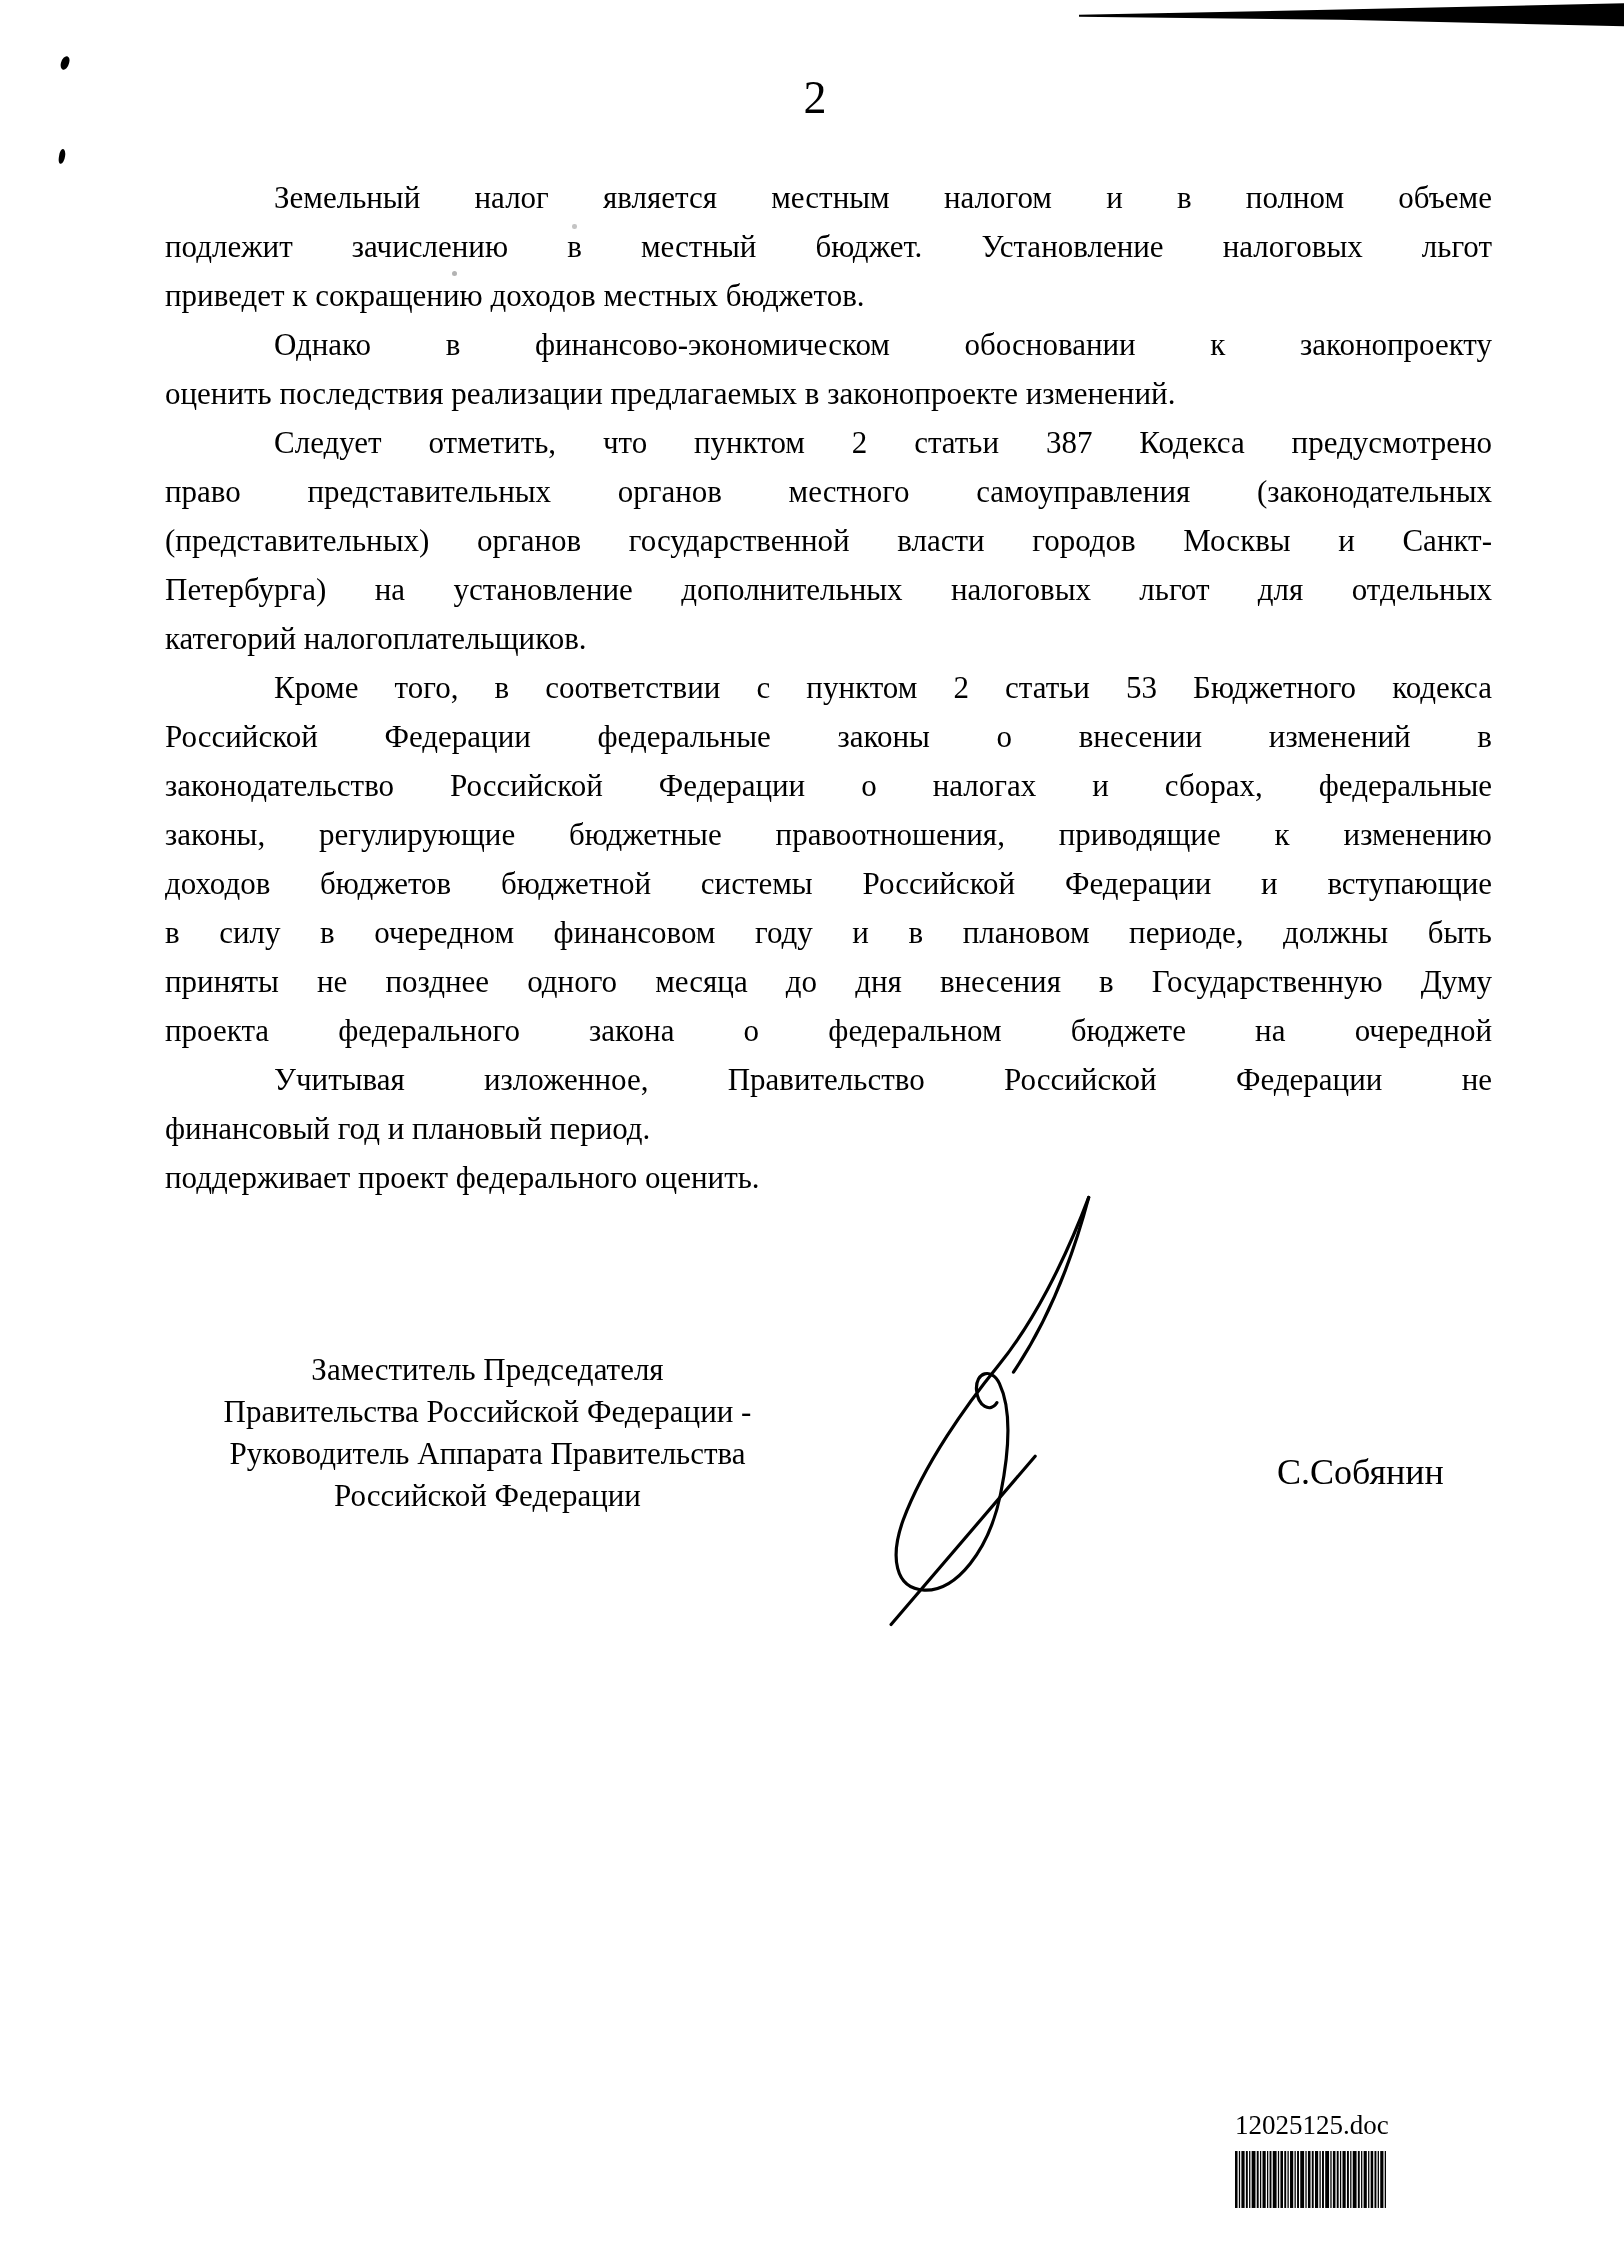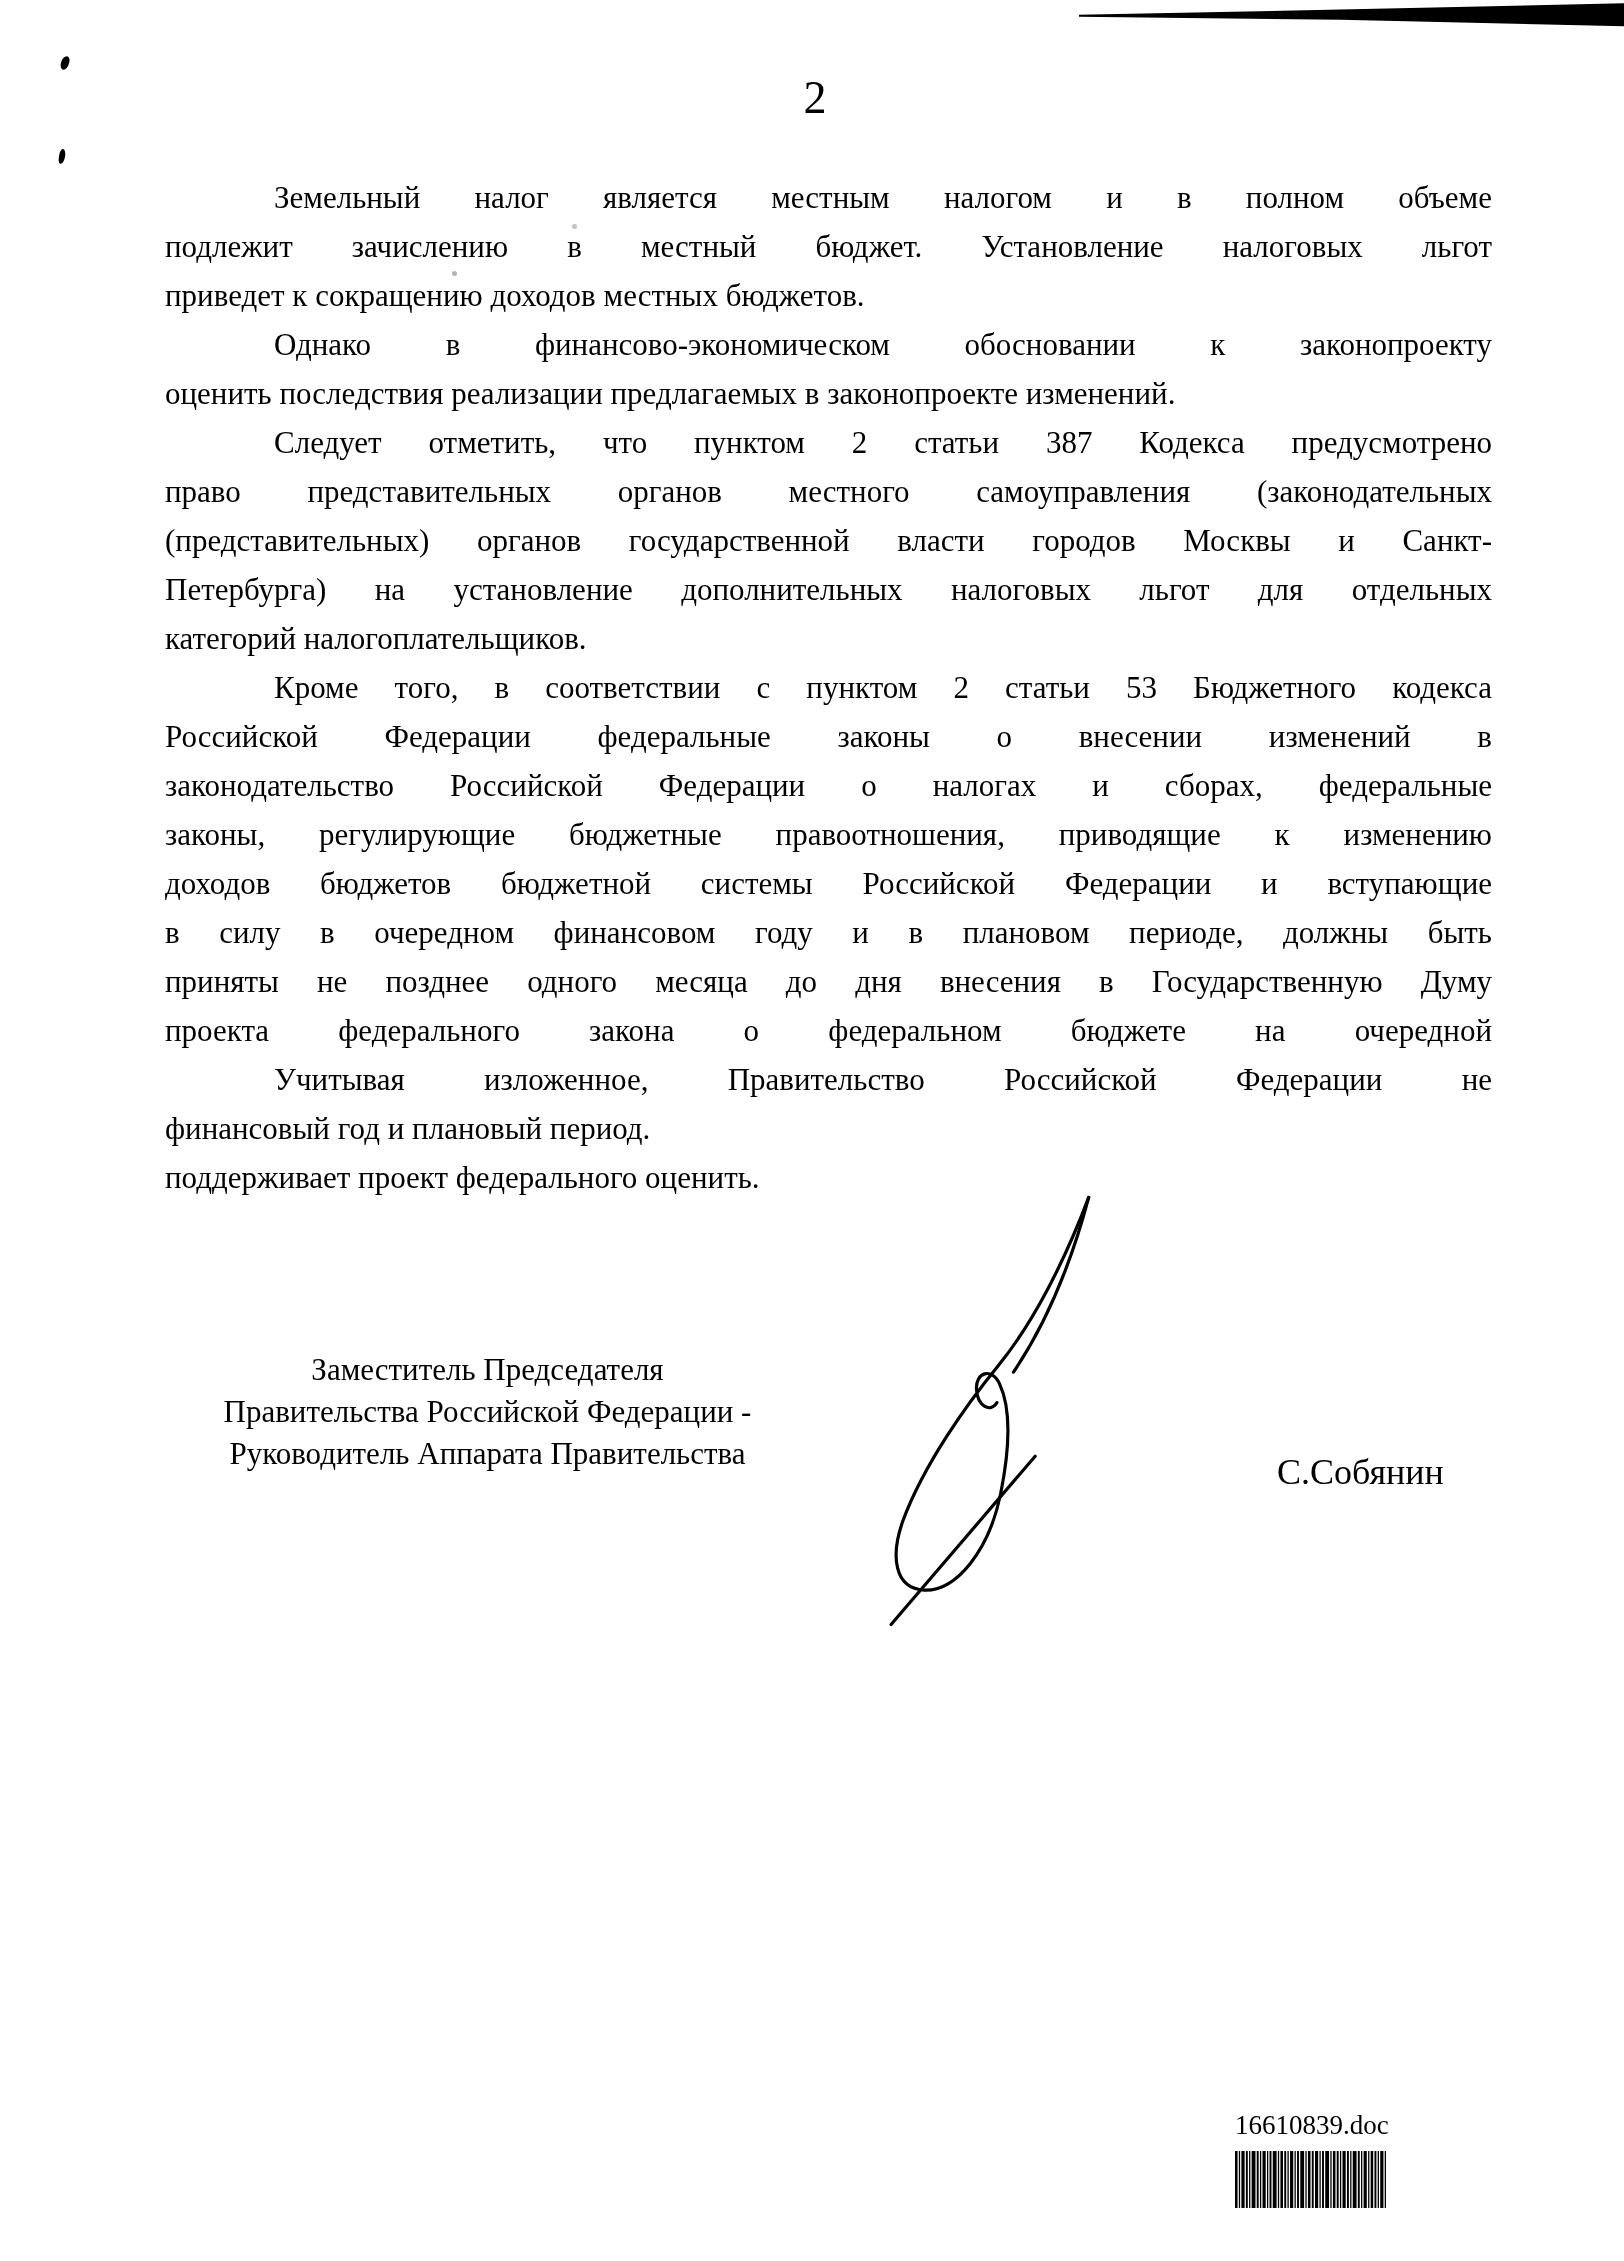--- a/index.html
+++ b/index.html
@@ -107,40 +107,41 @@
       <div class="bline">проекта федерального закона о федеральном бюджете на очередной</div>
       <div class="bline first">Учитывая изложенное, Правительство Российской Федерации не</div>
       <div class="bline last">финансовый год и плановый период.</div>
       <div class="bline last">поддерживает проект федерального оценить.</div>
     </div>
 
   <div class="sig-block">
       <div>Заместитель Председателя</div>
       <div>Правительства Российской Федерации -</div>
       <div>Руководитель Аппарата Правительства</div>
+      <div>Российской Федерации</div>
     </div>
 
   <svg class="signature-svg" width="255" height="460" viewBox="0 0 400 720">
     <g fill="none" stroke="#000" stroke-width="5" stroke-linecap="round" stroke-linejoin="round">
       <path d="M 376 14
                C 338 115, 288 212, 234 278
                C 185 338, 118 432, 85 520
                C 64 578, 72 628, 118 630
                C 168 632, 220 568, 238 478
                C 252 408, 254 344, 236 306
                C 224 280, 198 288, 200 316
                C 202 342, 222 352, 232 336"></path>
       <path d="M 376 14 C 350 112, 312 208, 258 288"></path>
       <path d="M 66 684 L 292 420"></path>
     </g>
   </svg>
 
   <div class="signer">С.Собянин</div>
 
-  <div class="footer-label">16610839.doc</div>
+  <div class="footer-label">12025125.doc</div>
   <svg class="barcode-svg" width="151" height="57" viewBox="0 0 236 89">
     <g fill="#000">
       <rect x="0" width="4" height="89"></rect>
         <rect x="6" width="2" height="89"></rect>
         <rect x="10" width="5" height="89"></rect>
       <rect x="17" width="3" height="89"></rect>
         <rect x="22" width="2" height="89"></rect>
         <rect x="26" width="6" height="89"></rect>
       <rect x="34" width="3" height="89"></rect>
         <rect x="39" width="2" height="89"></rect>

